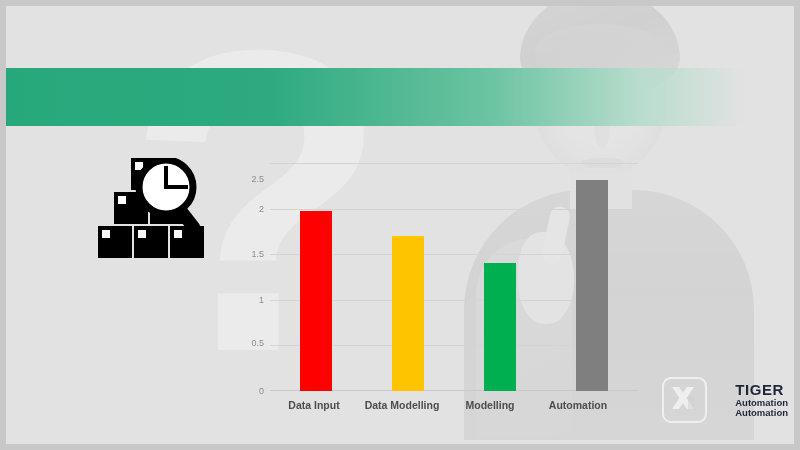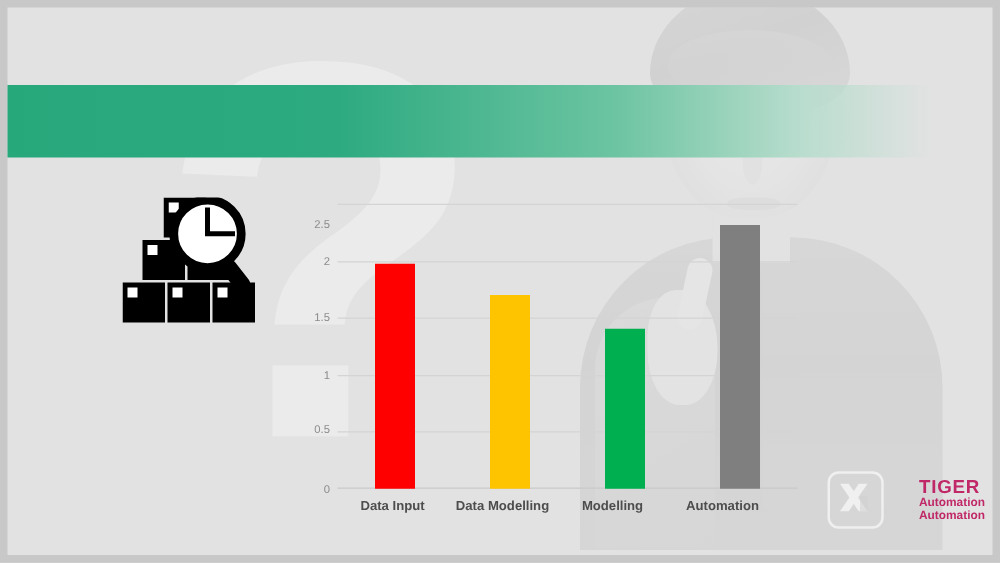--- a/index.html
+++ b/index.html
@@ -56,21 +56,21 @@
          font-size:9px;color:#8c8c8c;white-space:nowrap;}
   .bars{position:absolute;left:0;right:0;bottom:0;top:0;display:flex;align-items:flex-end;}
   .barcell{flex:1;display:flex;flex-direction:column;align-items:center;justify-content:flex-end;height:100%;}
   .bar{width:32px;}
   .xlabels{position:absolute;left:32px;right:16px;top:243px;display:flex;}
   .xlabel{flex:1;text-align:center;font-size:10.5px;color:#4d4d4d;font-weight:bold;}
 
   
   .logo{position:absolute;left:656px;top:368px;width:126px;height:52px;display:flex;align-items:center;gap:9px;opacity:.92;}
   .logo-mark{width:42px;height:42px;border:2px solid #f2f2f2;border-radius:9px;position:relative;}
-  .logo-text{color:#be185d;line-height:1.05;margin-left:19px;}
+  .logo-text{color:#0f172a;line-height:1.05;margin-left:19px;}
   .logo-name{font-size:15px;font-weight:bold;letter-spacing:.6px;}
   .logo-sub{font-size:9.5px;font-weight:bold;}
 </style>
 </head>
 <body>
 
 <div class="slide">
 
   <div class="bg-photo">
     <div class="torso"></div>

